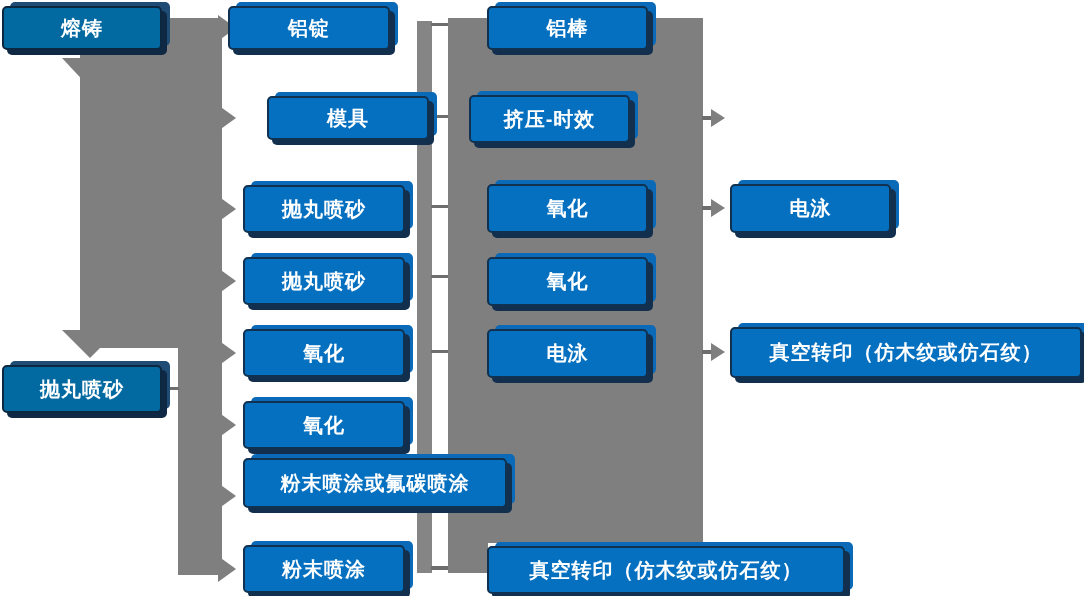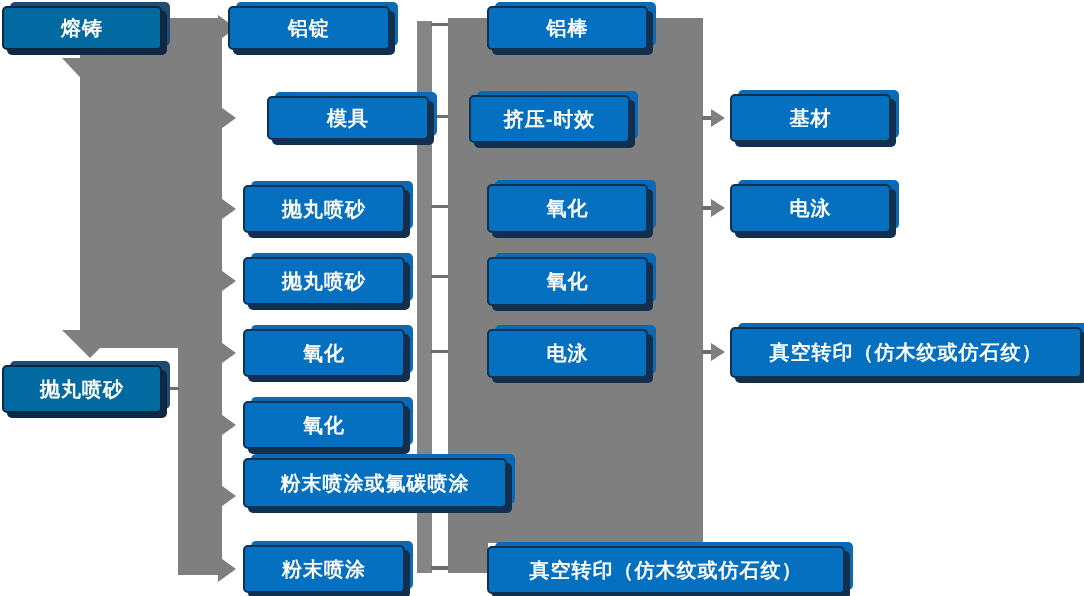--- a/index.html
+++ b/index.html
@@ -131,23 +131,20 @@
       </div>
       <div class="node blue" style="left: 487px; top: 257px; width: 161px; height: 49px;">
         <span>氧化</span>
       </div>
       <div class="node blue" style="left: 487px; top: 329px; width: 161px; height: 49px;">
         <span>电泳</span>
       </div>
       <div class="node blue" style="left: 487px; top: 546px; width: 358px; height: 48px;">
         <span>真空转印（仿木纹或仿石纹）</span>
       </div>
-      <div class="node blue" style="left: 730px; top: 94px; width: 161px; height: 48px;">
-        <span>基材</span>
-      </div>
       <div class="node blue" style="left: 730px; top: 184px; width: 161px; height: 49px;">
         <span>电泳</span>
       </div>
       <div class="node blue" style="left: 730px; top: 327px; width: 352px; height: 51px;">
         <span>真空转印（仿木纹或仿石纹）</span>
       </div>
     </div>
 </div>
 
 </body></html>

